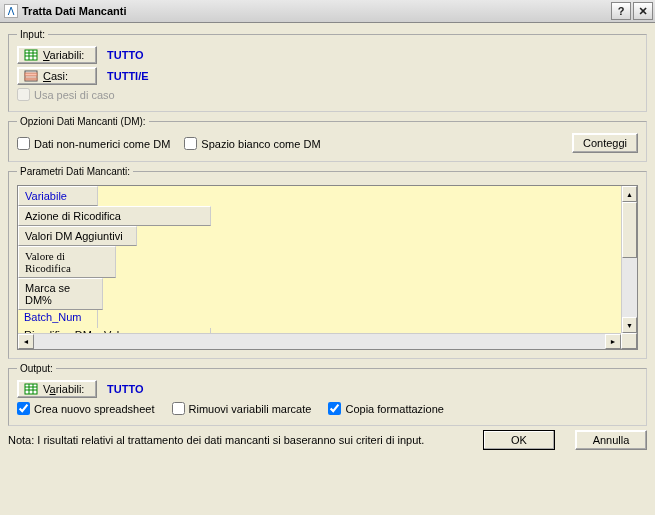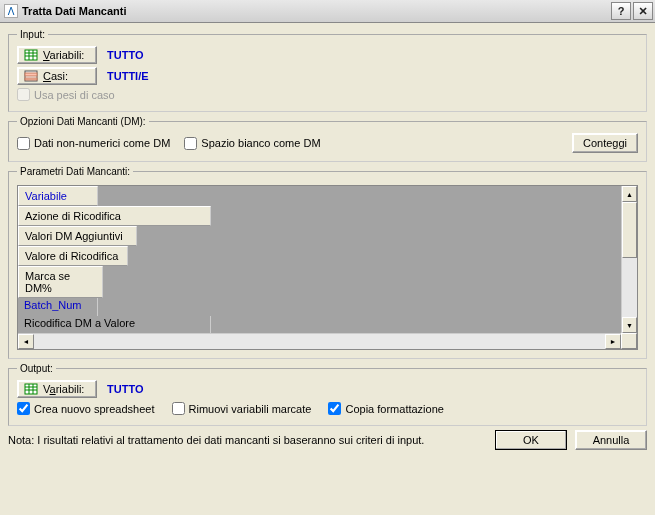--- a/index.html
+++ b/index.html
@@ -17,50 +17,50 @@
 fieldset.group > legend { padding:0 3px; color:#000; background:#ECE9D8; font-size:10px; }
 
 .btn { border:1px solid #888; border-top-color:#fff; border-left-color:#fff; background:#ECE9D8; box-shadow: inset -1px -1px 0 #aaa, inset 1px 1px 0 #fff; padding: 2px 6px; cursor: default; display:inline-flex; align-items:center; }
 .btn.wide { min-width:72px; justify-content:center; padding:3px 10px; }
 .btn-icon { width:14px; height:12px; margin-right:5px; display:inline-flex; align-items:center; justify-content:center; }
 
 .link-value { color:#0000CC; font-weight:bold; margin-left:10px; }
 .row { display:flex; align-items:center; margin-bottom:3px; }
 .row > .btn { width:80px; justify-content:flex-start; }
 
-.checkbox { display:inline-flex; align-items:center; margin-right:14px; }
+.checkbox { display:inline-flex; align-items:flex-end; margin-right:14px; }
 .checkbox input { margin-right:4px; }
 .disabled { color:#999; }
 
 .options-row { display:flex; align-items:center; }
 .options-row .spacer { flex:1; }
 
-.table-wrap { position:relative; border:1px solid #888; height:165px; background:#a3a3a3; margin-top:2px; overflow:hidden; }
+.table-wrap { position:relative; border:1px solid #888; height:165px; background:#fef9c3; margin-top:2px; overflow:hidden; }
 .grid { display:table; width:calc(100% - 16px); border-collapse:collapse; table-layout:fixed; }
 .grid-header, .grid-row { display:table-row; }
 .grid-header .cell { background:#ECE9D8; border-right:1px solid #ccc; border-bottom:1px solid #999; border-top:1px solid #fff; border-left:1px solid #fff; padding:3px 6px; font-weight:normal; }
 .grid-row .cell { padding:1px 6px; border-right:1px solid #ccc; height:18px; white-space:nowrap; overflow:hidden; }
 .cell.c-var { width:80px; color:#0000CC; text-decoration:none; }
 .cell.c-action { width:193px; }
 .cell.c-dmval { width:119px; }
-.cell.c-ricod { width:110px; }
+.cell.c-ricod { width:98px;font-family:Liberation Serif, serif; }
 .cell.c-marca { width:85px; }
 
 .vscroll { position:absolute; right:0; top:0; bottom:16px; width:16px; background:#E8E8E8; border-left:1px solid #ccc; display:flex; flex-direction:column; }
 .vscroll .sbtn { height:16px; background:#ECE9D8; border:1px solid #888; border-top-color:#fff; border-left-color:#fff; display:flex; align-items:center; justify-content:center; font-size:7px; }
 .vscroll .thumb { flex:0 0 56px; background:#ECE9D8; border:1px solid #888; border-top-color:#fff; border-left-color:#fff; }
 .vscroll .track { flex:1; }
 .hscroll { position:absolute; left:0; right:16px; bottom:0; height:16px; background:#E8E8E8; border-top:1px solid #ccc; display:flex; }
 .hscroll .sbtn { width:16px; background:#ECE9D8; border:1px solid #888; border-top-color:#fff; border-left-color:#fff; display:flex; align-items:center; justify-content:center; font-size:7px; }
 .hscroll .track { flex:1; }
 .corner { position:absolute; right:0; bottom:0; width:16px; height:16px; background:#ECE9D8; border:1px solid #888; border-top-color:#fff; border-left-color:#fff; }
 
 .footer { display:flex; align-items:center; margin-top:4px; }
 .footer .note { flex:1; }
-.footer .btns { display:flex; gap:8px; }
+.footer .btns { display:flex; gap:20px; }
 
 .btn u { text-decoration: underline; }
 </style>
 </head>
 <body>
 
 <div class="titlebar">
   <span class="icon">Λ</span>
   <span class="title">Tratta Dati Mancanti</span>
   <span class="spacer"></span>

